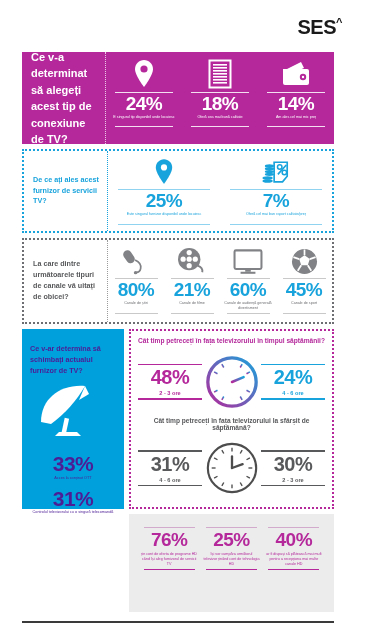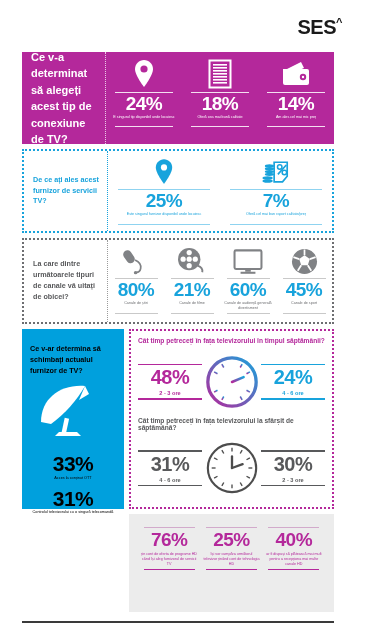--- a/index.html
+++ b/index.html
@@ -42,21 +42,21 @@
   }
   .s1 .icon { height: 30px; display: flex; align-items: center; justify-content: center; }
   .s1 .rule { width: 84%; height: 1px; background: rgba(255,255,255,.85); margin: 3px 0 1px; }
   .s1 .pct { color: #fff; font-size: 19px; font-weight: bold; letter-spacing: -0.5px; line-height: 1.05; }
   .s1 .cap { color: #fff; font-size: 3.7px; line-height: 1.35; text-align: center; margin-top: 1px; min-height: 10px; }
   .s1 .rule2 { width: 84%; height: 1px; background: rgba(255,255,255,.85); margin-top: 1px; }
 
   
   .dotted-cy { border: 2px dotted #18a3dc; }
   .dotted-gy { border: 2px dotted #6d6e71; }
-  .dotted-mg { border: 2px dotted #b4289b; }
+  .dotted-mg { border: 2px dotted #b4289b; text-align: center; }
 
   .s2 { height: 84px; display: flex; margin-top: 5px; }
   .s3 { height: 86px; display: flex; margin-top: 5px; }
   .sec-q {
     width: 84px; display: flex; align-items: center;
     padding: 0 7px 0 9px;
   }
   .s2 .sec-q { border-right: 1px dotted #18a3dc; }
   .s3 .sec-q { border-right: 1px dotted #9a9a9a; }
   .sec-q .qtext { font-size: 7.2px; line-height: 1.5; font-weight: bold; }
@@ -74,21 +74,21 @@
   .sec-col .pct { font-size: 19px; font-weight: bold; letter-spacing: -0.5px; line-height: 1.15; color: #18a3dc; }
   .sec-col .cap { font-size: 3.7px; line-height: 1.35; text-align: center; color: #18a3dc; min-height: 10px; }
   .s3 .sec-col .cap { color: #6d6e71; }
   .sec-col .rule2 { width: 86%; height: 1px; margin-top: 2px; }
   .s2 .sec-col .rule2 { background: #8fd3f0; }
   .s3 .sec-col .rule2 { background: #c9c9c9; }
 
   
   .s4 { display: flex; margin-top: 5px; height: 180px; }
   .bluepanel {
-    width: 102px; background: #00a0dd; color: #000000;
+    width: 102px; background: #00a0dd; color: #4c1d95;
     display: flex; flex-direction: column; align-items: center;
     padding: 14px 8px 6px;
   }
   .bluepanel .qtext { font-size: 7.2px; line-height: 1.55; font-weight: bold; align-self: flex-start; }
   .bluepanel .dish { margin: 6px 0 2px; }
   .bluepanel .brule { width: 78%; height: 1px; background: rgba(255,255,255,.9); margin: 4px 0 2px; }
   .bluepanel .pct { font-size: 21px; font-weight: bold; letter-spacing: -0.5px; line-height: 1.1; }
   .bluepanel .cap { font-size: 3.8px; line-height: 1.35; text-align: center; }
 
   .tvtime { flex: 1; margin-left: 5px; padding: 6px 7px 4px; display: flex; flex-direction: column; }

